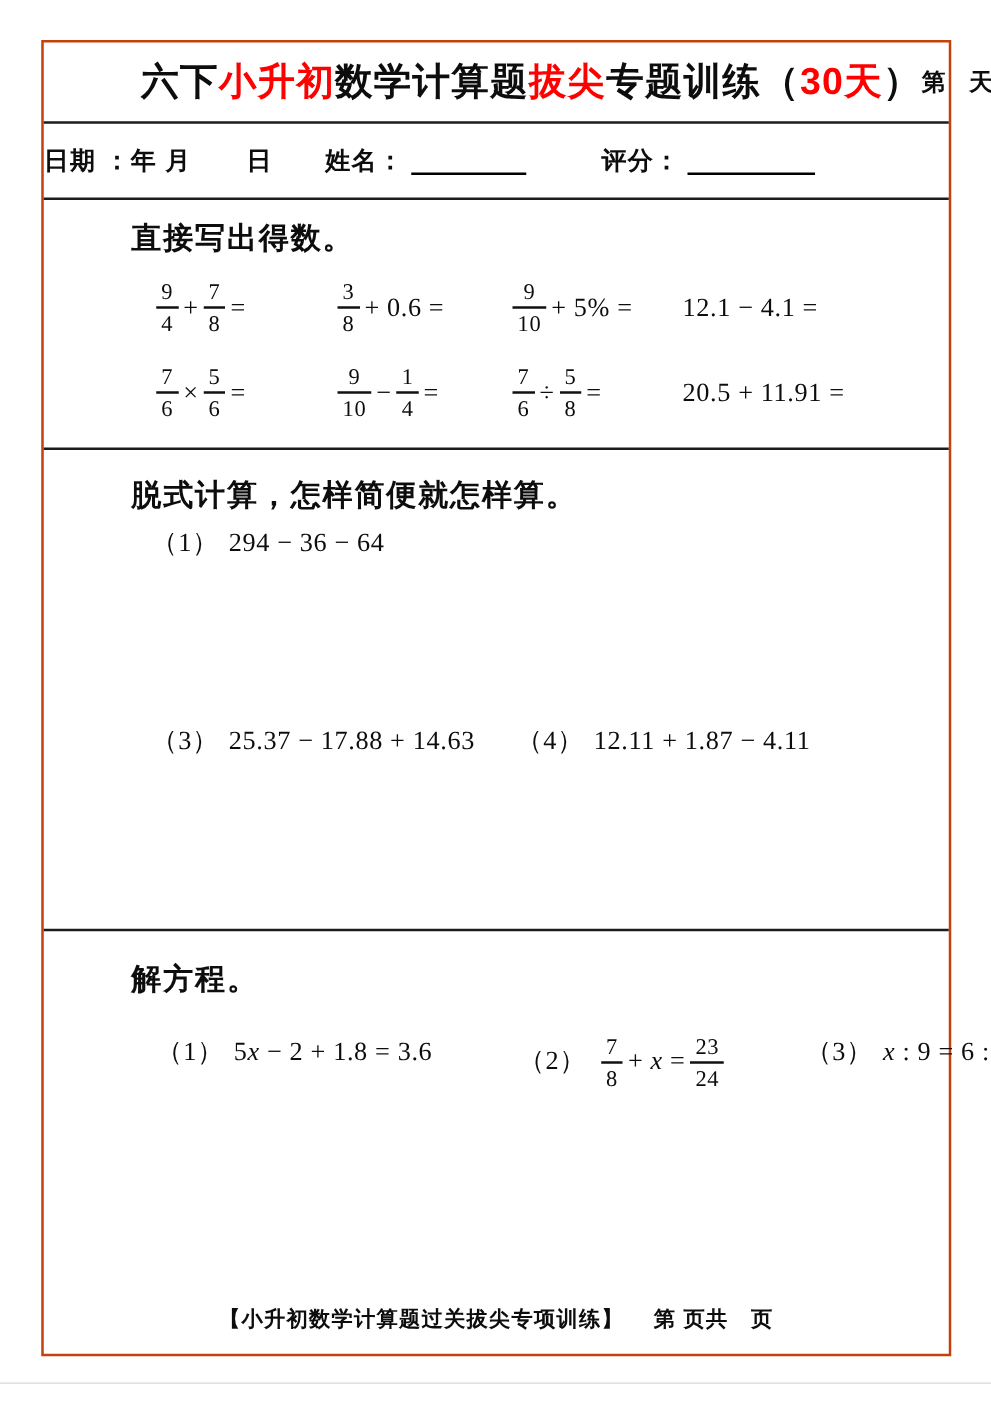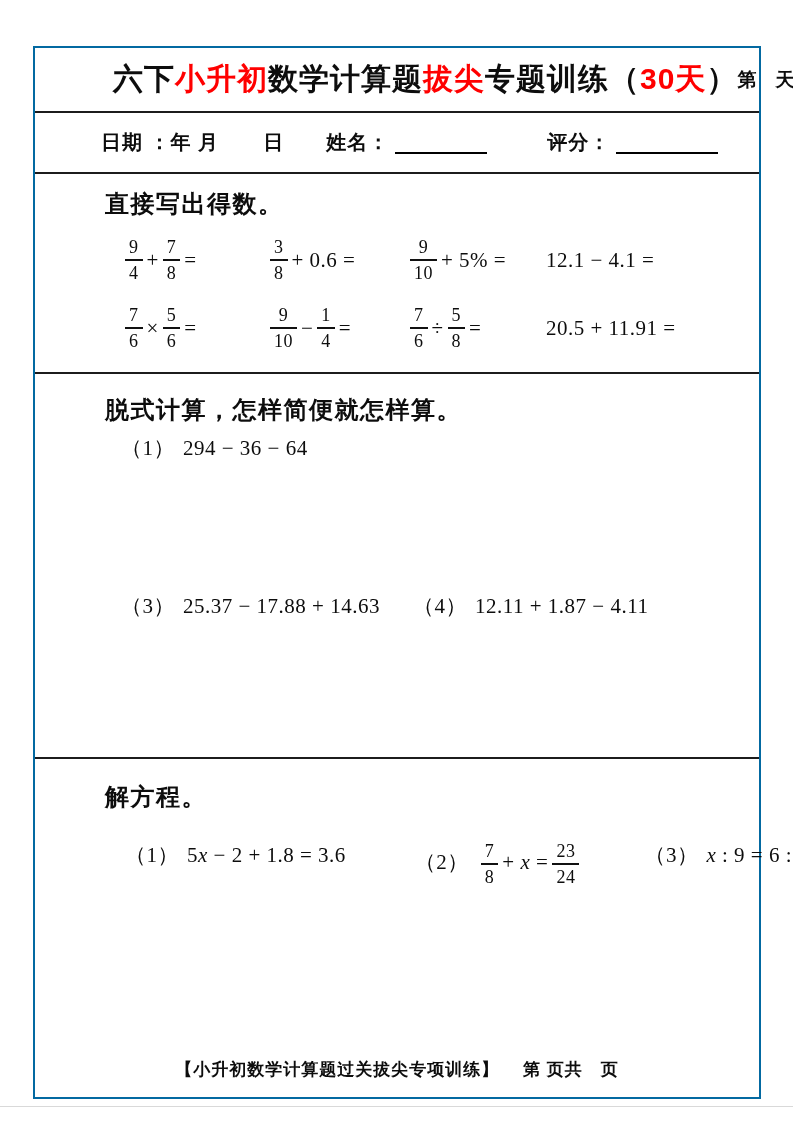--- a/index.html
+++ b/index.html
@@ -3,34 +3,34 @@
 <meta charset="utf-8">
 <style>
   html,body{margin:0;padding:0;}
   body{
     width:793px;height:1122px;position:relative;background:#ffffff;
     font-family:"Liberation Sans","DejaVu Sans",sans-serif;color:#0d0d0d;
     overflow:hidden;
   }
   .page-edge-line{position:absolute;left:0;top:1106px;width:793px;height:1px;background:#d9d9d9;}
   .page{
-    position:absolute;left:33px;top:46px;width:728px;height:1053px;
-    border:2px solid #0369a1;box-sizing:border-box;background:#fff;
+    position:absolute;left:33px;top:32px;width:728px;height:1053px;
+    border:2px solid #c2410c;box-sizing:border-box;background:#fff;
     display:flex;flex-direction:column;
   }
   .sec{box-sizing:border-box;border-bottom:2px solid #1c1c1c;}
   .sec:last-child{border-bottom:none;}
 
   
   .sec-title{height:65px;display:flex;align-items:center;padding:0 26px 0 78px;}
   .title-main{font-size:30px;font-weight:bold;letter-spacing:1px;white-space:nowrap;}
   .title-day{margin-left:auto;font-size:19px;font-weight:bold;white-space:nowrap;}
 
   
-  .sec-info{height:61px;display:flex;align-items:center;padding-left:66px;
+  .sec-info{height:61px;display:flex;align-items:center;
     font-size:20px;font-weight:bold;letter-spacing:1px;white-space:nowrap;}
   .info-gap-a{margin-left:44px;}
   .info-gap-b{margin-left:42px;}
   .info-gap-c{margin-left:60px;}
   .blank{display:inline-block;border-bottom:2px solid #000;height:20px;vertical-align:-4px;margin-left:6px;}
   .blank-name{width:92px;}
   .blank-score{width:102px;}
 
   
   .sec-heading{font-size:24px;font-weight:bold;letter-spacing:1.5px;}

